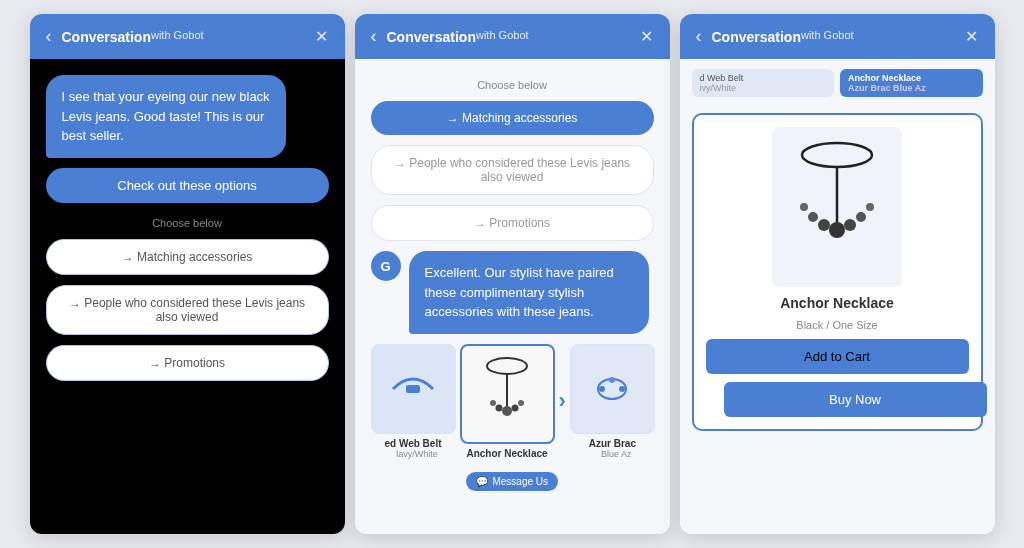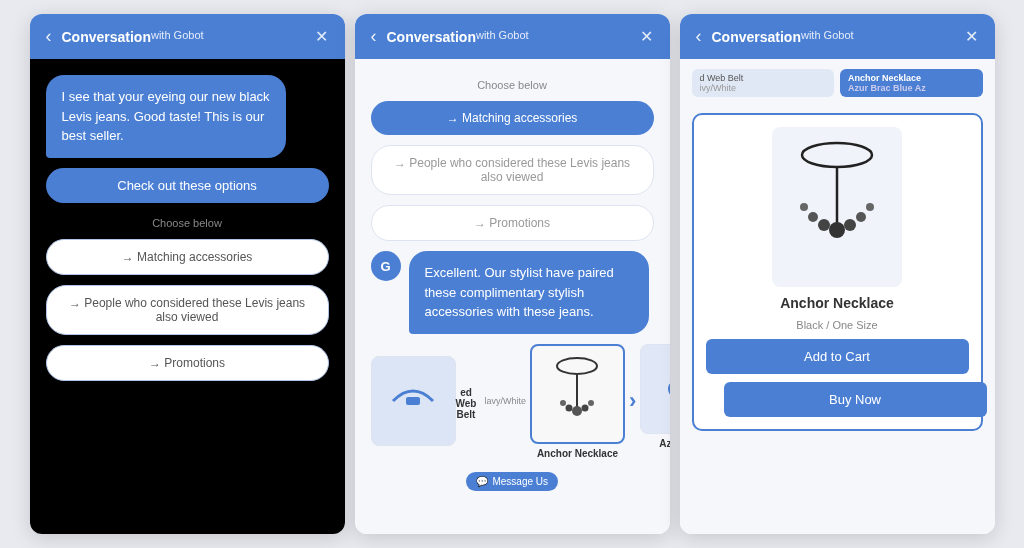--- a/index.html
+++ b/index.html
@@ -227,21 +227,21 @@
       height: 160px;
       background: #f0f4fa;
       border-radius: 8px;
       display: flex;
       align-items: center;
       justify-content: center;
     }
 
     .add-to-cart-btn {
       background: #4a7fd4;
-      color: #ffffff;
+      color: #000000;
       border: none;
       border-radius: 6px;
       padding: 10px;
       font-size: 13px;
       cursor: pointer;
       width: 100%;
       font-weight: 500;
     }
 
     .buy-now-btn {
@@ -318,21 +318,21 @@
     <button class="option-btn-muted">→ People who considered these Levis jeans also viewed</button>
     <button class="option-btn-muted">→ Promotions</button>
 
     <div class="avatar-row">
       <div class="avatar">G</div>
       <div class="message-bubble">Excellent. Our stylist have paired these complimentary stylish accessories with these jeans.</div>
     </div>
 
     <div style="display:flex; align-items:center; gap:4px;">
 
-      <div style="display:flex;flex-direction:row;align-items:center;">
+      <div style="display:flex;flex-direction:column;align-items:center;">
         <div class="product-thumb" style="background:#dce5f5;">
           <svg width="50" height="60" viewBox="0 0 50 60">
             <path d="M5 30 Q25 10 45 30" stroke="#4a7fd4" stroke-width="3" fill="none"></path>
             <rect x="18" y="26" width="14" height="8" rx="2" fill="#4a7fd4"></rect>
           </svg>
         </div>
         <div class="product-name-small">ed Web Belt</div>
         <div class="product-sub-small">lavy/White</div>
       </div>
 

